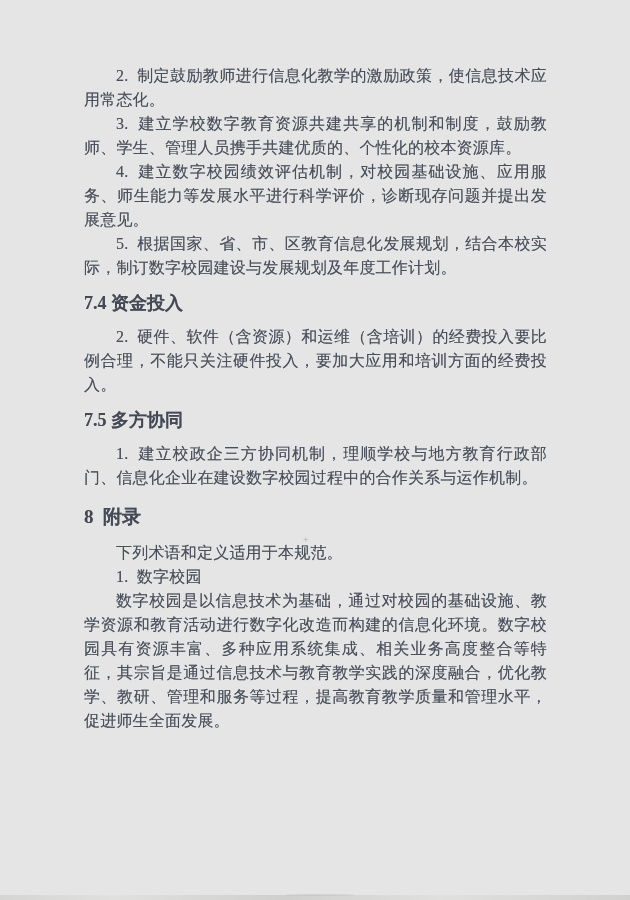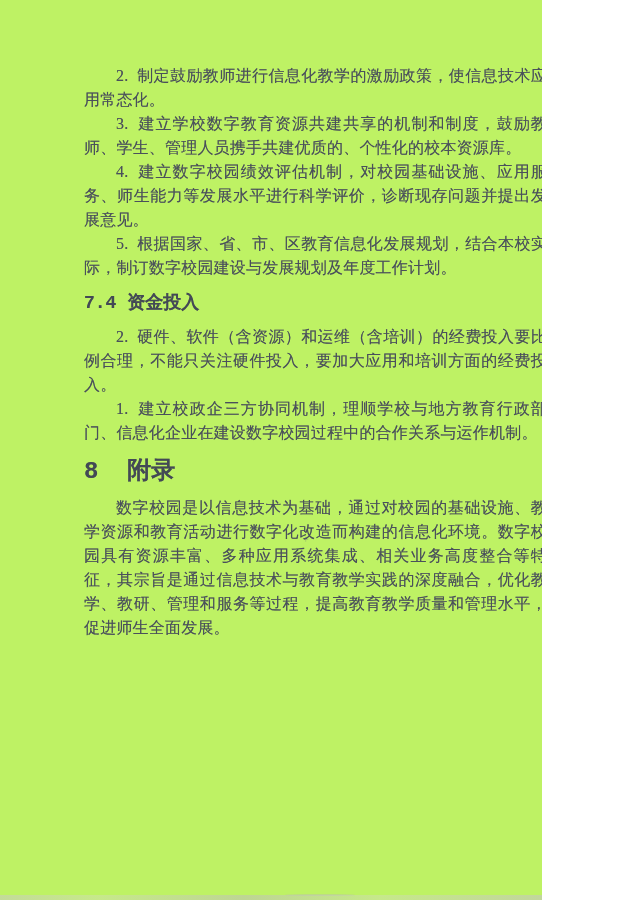--- a/index.html
+++ b/index.html
@@ -2,23 +2,23 @@
 <html><head>
 <meta charset="utf-8">
 <style>
   html, body {
     margin: 0;
     padding: 0;
     background: #ffffff;
   }
   .page {
     position: relative;
-    width: 542px;
+    width: 630px;
     height: 900px;
-    background: #bef264;
+    background: #e5e5e5;
     overflow: hidden;
     font-family: "Liberation Serif", serif;
     color: #4a505b;
   }
   .content {
     position: absolute;
     left: 84px;
     top: 64px;
     width: 463px;
   }
@@ -26,33 +26,33 @@
     margin: 0;
     font-size: 16px;
     line-height: 24px;
     text-align: justify;
     text-indent: 2em;
     white-space: pre-wrap;
     letter-spacing: 0.2px;
     text-shadow: 0 0 0.6px rgba(72, 78, 94, 0.55);
   }
   h1.sec, h2.sec {
-    font-family: Liberation Mono, monospace;
+    font-family: Liberation Serif, serif;
     font-weight: bold;
     color: #434955;
     white-space: pre-wrap;
     text-shadow: 0 0 0.6px rgba(64, 70, 85, 0.5);
   }
   h2.sec {
     font-size: 18px;
     line-height: 22px;
     margin: 12px 0 11px 0;
   }
   h1.sec {
-    font-size: 24px;
+    font-size: 19px;
     line-height: 25px;
     margin: 14px 0 12px 0;
   }
   
   .scan-edge-bottom {
     position: absolute;
     left: 0;
     right: 0;
     bottom: 0;
     height: 5px;
@@ -89,26 +89,29 @@
 
     <p>2.  制定鼓励教师进行信息化教学的激励政策，使信息技术应用常态化。</p>
     <p>3.  建立学校数字教育资源共建共享的机制和制度，鼓励教师、学生、管理人员携手共建优质的、个性化的校本资源库。</p>
     <p>4.  建立数字校园绩效评估机制，对校园基础设施、应用服务、师生能力等发展水平进行科学评价，诊断现存问题并提出发展意见。</p>
     <p>5.  根据国家、省、市、区教育信息化发展规划，结合本校实际，制订数字校园建设与发展规划及年度工作计划。</p>
 
     <h2 class="sec">7.4 资金投入</h2>
 
     <p>2.  硬件、软件（含资源）和运维（含培训）的经费投入要比例合理，不能只关注硬件投入，要加大应用和培训方面的经费投入。</p>
 
+    <h2 class="sec">7.5 多方协同</h2>
 
     <p>1.  建立校政企三方协同机制，理顺学校与地方教育行政部门、信息化企业在建设数字校园过程中的合作关系与运作机制。</p>
 
     <h1 class="sec">8  附录</h1>
 
 
+    <p>下列术语和定义适用于本规范。</p>
+    <p>1.  数字校园</p>
     <p>数字校园是以信息技术为基础，通过对校园的基础设施、教学资源和教育活动进行数字化改造而构建的信息化环境。数字校园具有资源丰富、多种应用系统集成、相关业务高度整合等特征，其宗旨是通过信息技术与教育教学实践的深度融合，优化教学、教研、管理和服务等过程，提高教育教学质量和管理水平，促进师生全面发展。</p>
 
   </div>
 
   <div class="scan-plus">+</div>
   <div class="scan-blotch"></div>
   <div class="scan-edge-bottom"></div>
 </div>
 
 </body></html>

